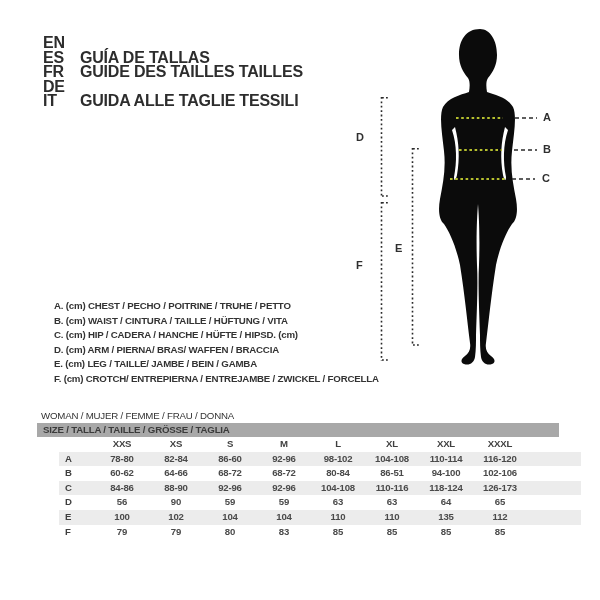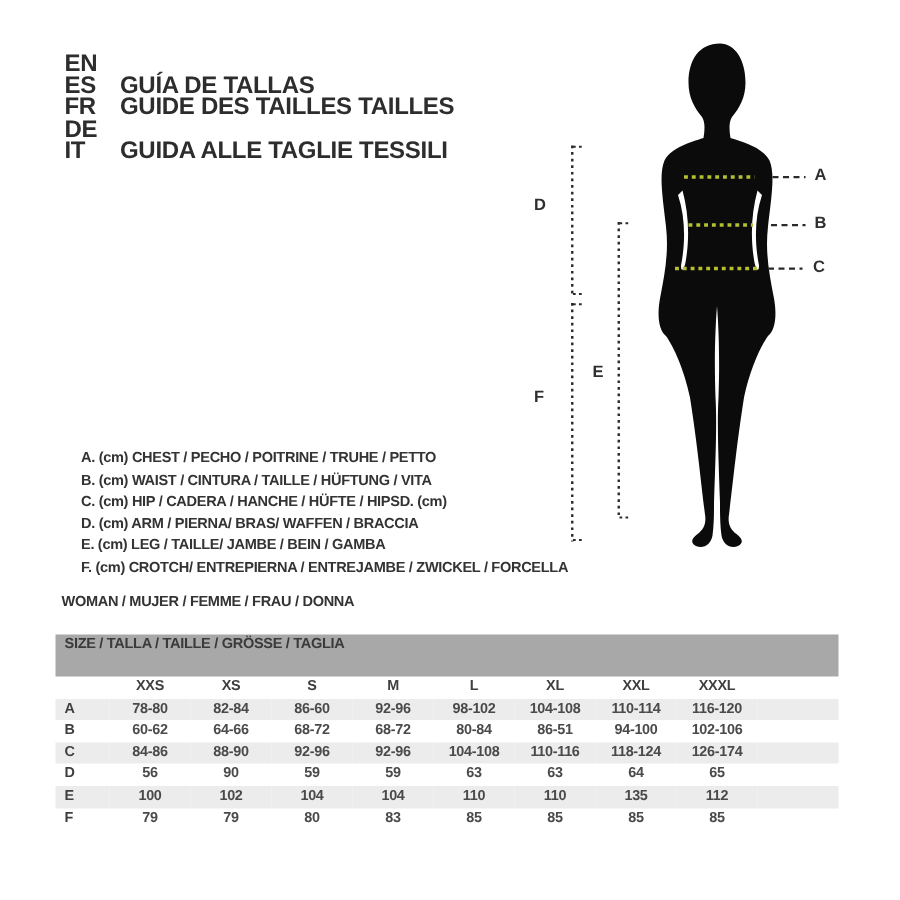--- a/index.html
+++ b/index.html
@@ -30,31 +30,31 @@
   .marker-a { left:543px; top:111px; }
   .marker-b { left:543px; top:143px; }
   .marker-c { left:542px; top:172px; }
   .marker-d { left:356px; top:131px; }
   .marker-e { left:395px; top:242px; }
   .marker-f { left:356px; top:259px; }
 
   
   .measurements { position:absolute; left:54px; top:299px; font-size:9.7px; font-weight:bold; color:#333; }
   .measurements .m-line { line-height:14.6px; white-space:nowrap; }
-  .gender-line { position:absolute; left:41px; top:396px; font-size:9.7px; font-weight:bold; color:#333; }
+  .gender-line { position:absolute; left:41px; top:410px; font-size:9.7px; font-weight:normal; color:#333; }
 
   
   .size-table-wrap { position:absolute; left:37px; top:423px; width:522px; }
   .size-table-title {
-    height:28px; line-height:13px;
+    height:14px; line-height:13px;
     background:var(--header-bg,#a8a8a8);
     color:#3a3a3a; font-size:9.7px; font-weight:bold;
     padding-left:6px;
   }
-  table { width:100%; border-collapse:collapse; table-layout:fixed; }
+  table { width:100%; border-collapse:collapse; table-layout:fixed;margin-left:22px; }
   th, td {
     height:14.6px; line-height:14.6px;
     font-size:9.6px; font-weight:bold; color:#4a4a4a;
     text-align:center; padding:0; white-space:nowrap;
   }
   thead th { color:#3f3f3f; }
   td.row-label { text-align:left; padding-left:6px; color:#3f3f3f; }
   tbody tr:nth-child(odd) { background:var(--zebra,#ececec); }
 </style>
 </head>
@@ -212,21 +212,21 @@
         </tr>
         <tr>
           <td class="row-label">C</td>
           <td>84-86</td>
           <td>88-90</td>
           <td>92-96</td>
           <td>92-96</td>
           <td>104-108</td>
           <td>110-116</td>
           <td>118-124</td>
-          <td>126-174</td>
+          <td>126-173</td>
           <td></td>
         </tr>
         <tr>
           <td class="row-label">D</td>
           <td>56</td>
           <td>90</td>
           <td>59</td>
           <td>59</td>
           <td>63</td>
           <td>63</td>

